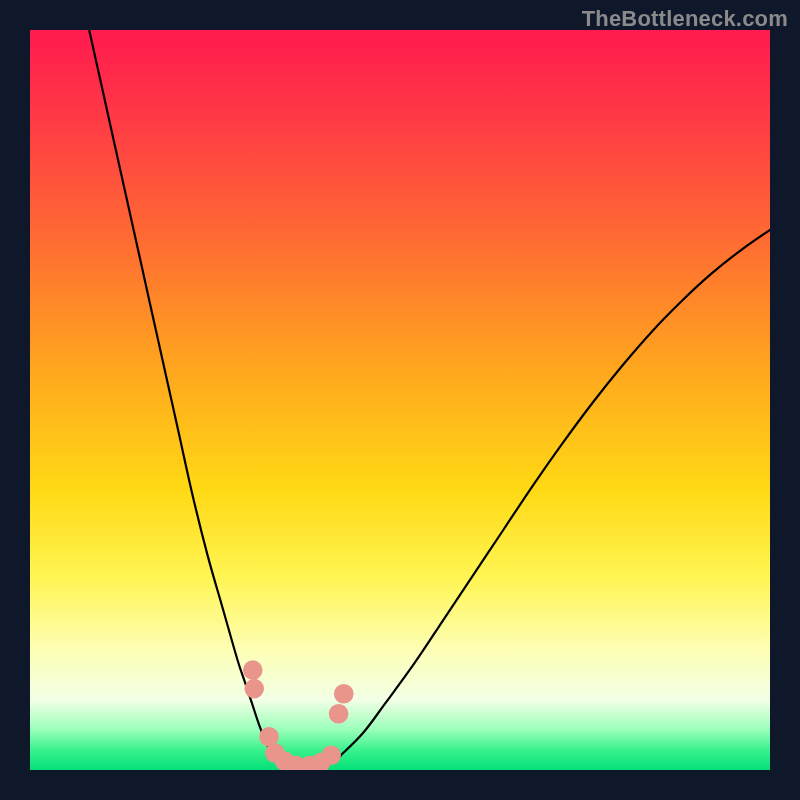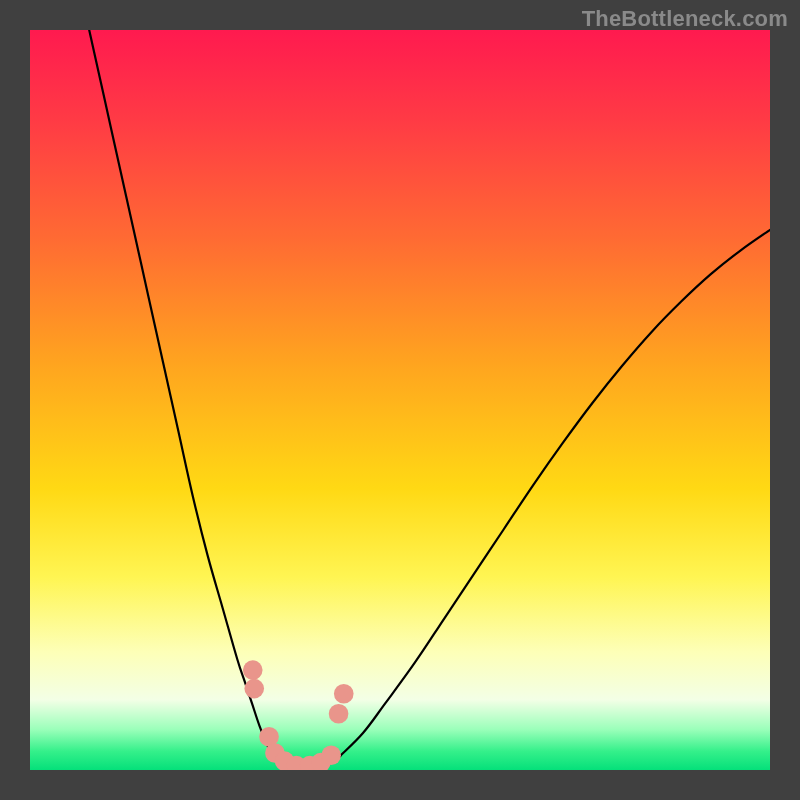--- a/index.html
+++ b/index.html
@@ -7,21 +7,21 @@
     padding: 0;
     width: 800px;
     height: 800px;
     background: #000;
     overflow: hidden;
   }
   .stage {
     position: relative;
     width: 800px;
     height: 800px;
-    background: #404040;
+    background: #0f172a;
   }
   .plot {
     position: absolute;
     left: 30px;
     top: 30px;
     width: 740px;
     height: 740px;
     overflow: hidden;
   }
   .watermark {

